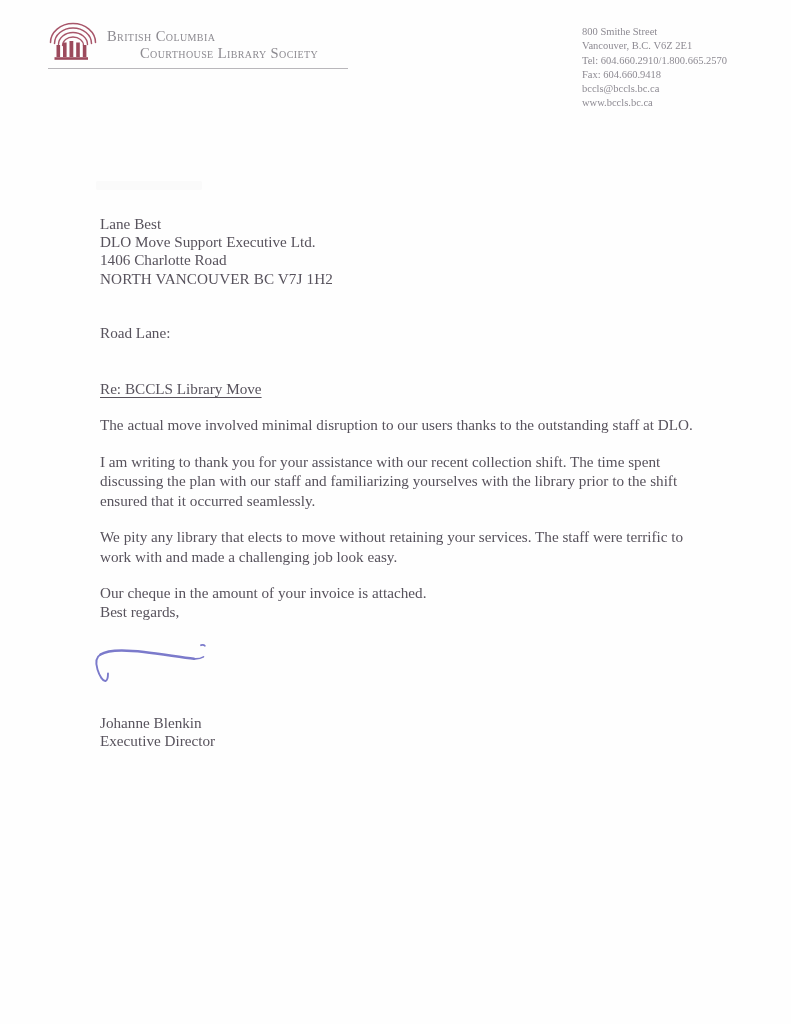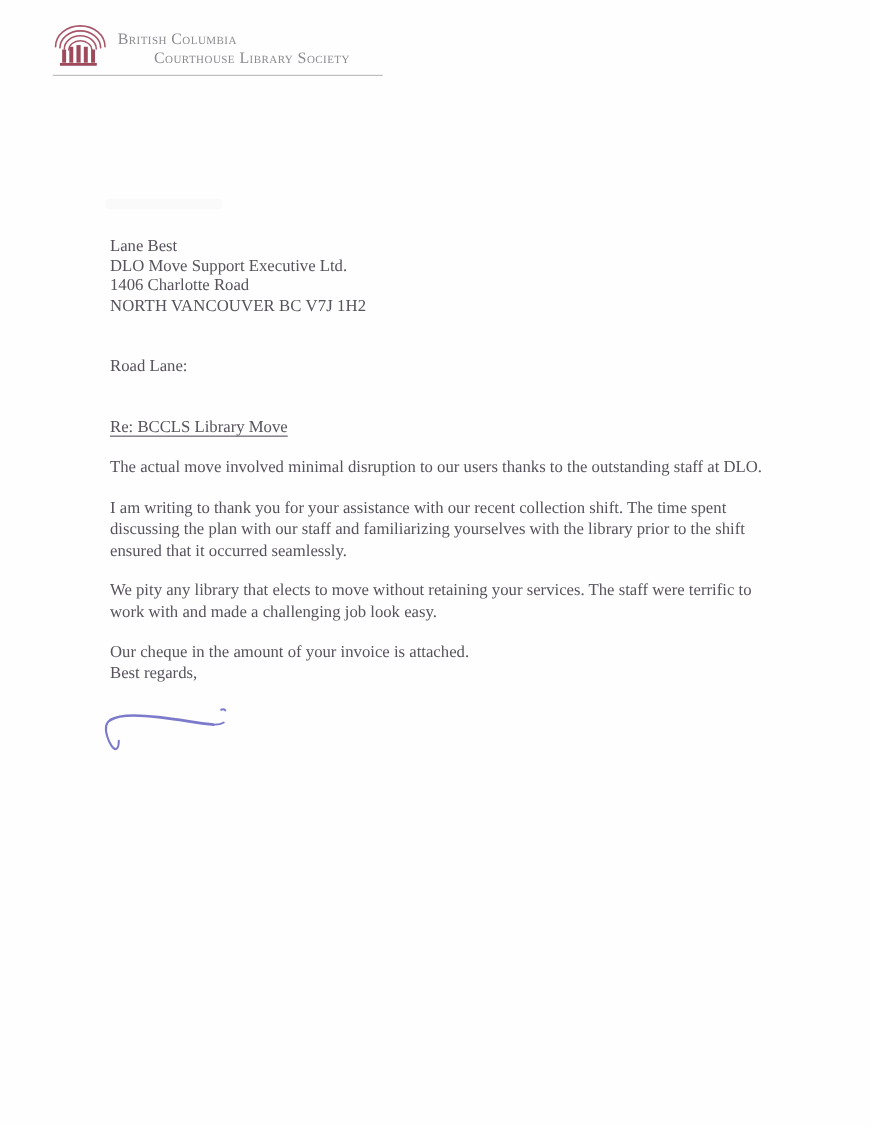--- a/index.html
+++ b/index.html
@@ -168,20 +168,28 @@
         </svg>
       </div>
       <div class="logo-text">
         <div class="lh-line1">British Columbia</div>
         <div class="lh-line2">Courthouse Library Society</div>
       </div>
     </div>
     <div class="lh-rule"></div>
   </div>
 
+  <div class="addr-block">
+    <div>800 Smithe Street</div>
+    <div>Vancouver, B.C.  V6Z 2E1</div>
+    <div>Tel: 604.660.2910/1.800.665.2570</div>
+    <div>Fax: 604.660.9418</div>
+    <div>bccls@bccls.bc.ca</div>
+    <div>www.bccls.bc.ca</div>
+  </div>
 
   <div class="smudge"></div>
 
   <div class="letter-body">
 
     <div class="recipient">
       <div>Lane Best</div>
       <div>DLO Move Support Executive Ltd.</div>
       <div>1406 Charlotte Road</div>
       <div class="r-caps">NORTH VANCOUVER BC  V7J 1H2</div>
@@ -205,14 +213,18 @@
     <svg viewBox="0 0 130 56" width="130" height="56" aria-hidden="true">
       <g fill="none" stroke="#7b7acb" stroke-linecap="round" stroke-linejoin="round">
         <path d="M12.5 18.5 C 8 21 7.5 27 9.5 33.5 C 11.5 40 15 45.5 17.5 45 C 19.5 44.5 20 41 20 37.5" stroke-width="1.9"></path>
         <path d="M12.5 18.5 C 20 13.5 36 13.6 56 16 C 76 18.4 94 21.6 106 22.8" stroke-width="2.5"></path>
         <path d="M106 22.8 C 110 23 113 22.4 115.5 20.8" stroke-width="1.6"></path>
         <path d="M113 9.2 C 114.6 8.6 116 8.8 116.8 9.8" stroke-width="1.8"></path>
       </g>
     </svg>
   </div>
 
+  <div class="signoff">
+    <div>Johanne Blenkin</div>
+    <div>Executive Director</div>
+  </div>
 
 </div>
 
 </body></html>

